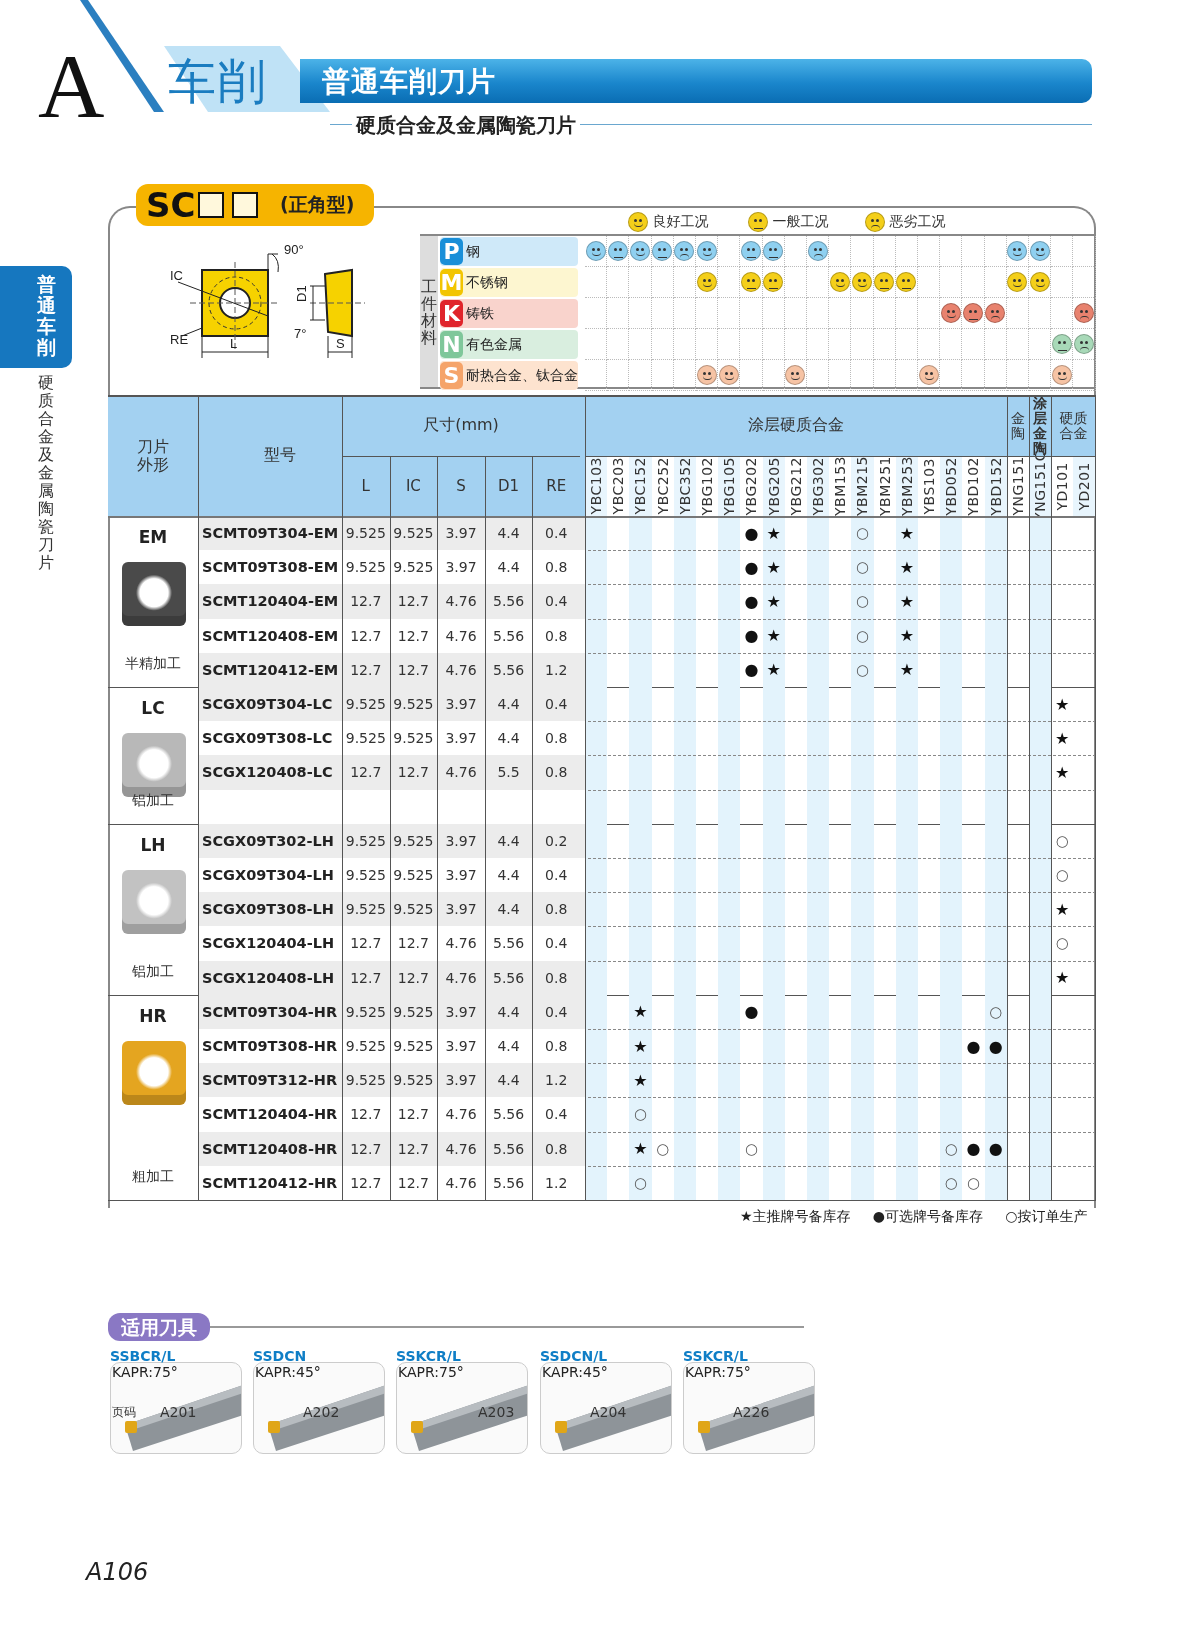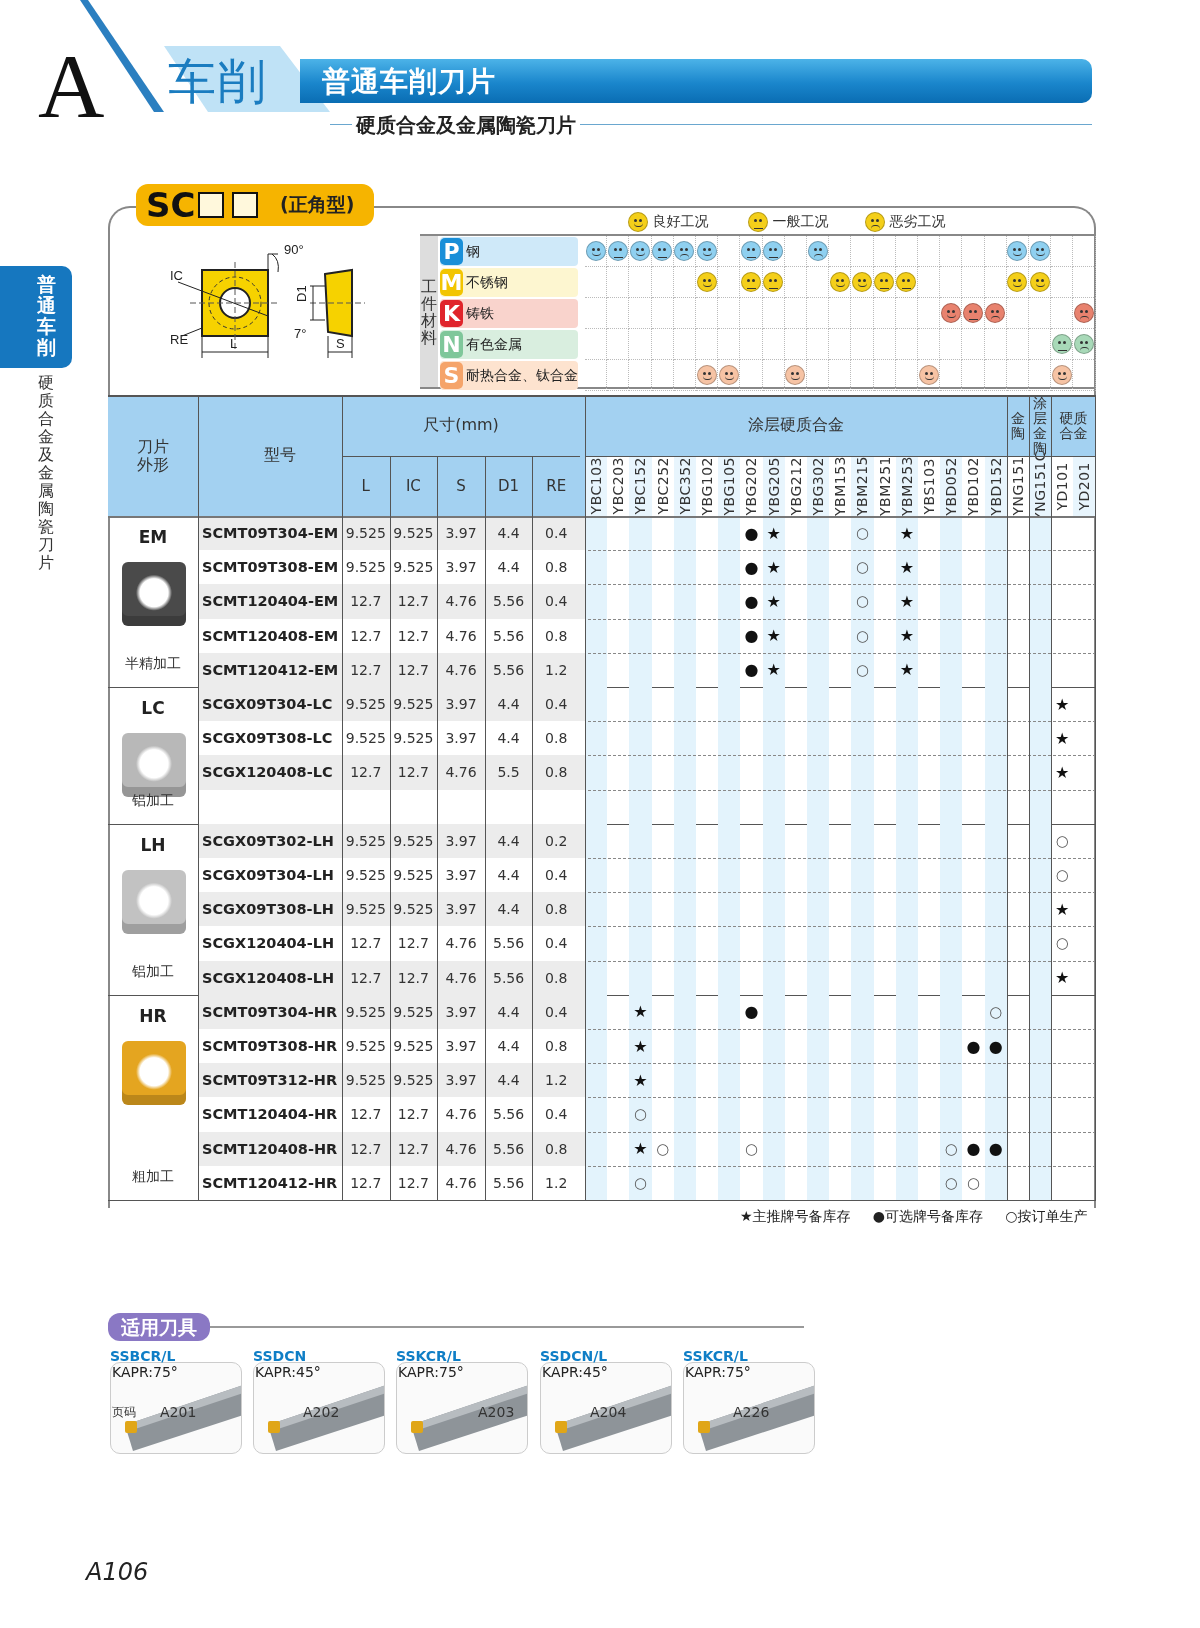--- a/index.html
+++ b/index.html
@@ -444,21 +444,21 @@
 <div class="cell" style="left:108px;top:395px;width:90px;height:121px;font-size:16px;text-align:center;padding:0 22px;line-height:18px;">刀片外形</div>
 <div class="cell" style="left:208px;top:395px;width:144px;height:121px;font-size:16px;">型号</div>
 <div class="cell" style="left:342px;top:395px;width:238px;height:61px;font-size:16px;">尺寸(mm)</div>
 <div class="cell" style="left:342px;top:456px;width:47.6px;height:60px;font-size:15px;">L</div>
 <div class="cell" style="left:389.6px;top:456px;width:47.6px;height:60px;font-size:15px;">IC</div>
 <div class="cell" style="left:437.2px;top:456px;width:47.6px;height:60px;font-size:15px;">S</div>
 <div class="cell" style="left:484.8px;top:456px;width:47.6px;height:60px;font-size:15px;">D1</div>
 <div class="cell" style="left:532.4px;top:456px;width:47.6px;height:60px;font-size:15px;">RE</div>
 <div class="cell" style="left:585px;top:395px;width:421.8px;height:61px;font-size:16px;">涂层硬质合金</div>
 <div class="cell" style="left:1006.8px;top:395px;width:22.2px;height:61px;font-size:14px;line-height:15px;text-align:center;padding:0 2px;">金陶</div>
-<div class="cell" style="left:1029px;top:395px;width:22.2px;height:61px;font-size:14px;line-height:15px;text-align:center;padding:0 2px;">涂层金陶</div>
+<div class="cell" style="left:1029px;top:395px;width:22.2px;height:61px;font-size:14px;line-height:15px;text-align:center;padding:0 2px;font-weight:bold;">涂层金陶</div>
 <div class="cell" style="left:1051.2px;top:395px;width:44.4px;height:61px;font-size:14px;line-height:15px;text-align:center;padding:0 2px;">硬质合金</div>
 <div class="cell" style="left:585px;top:456px;width:22.2px;height:60px;">
     <span class="vtext">YBC103</span>
   </div>
 <div class="cell" style="left:607.2px;top:456px;width:22.2px;height:60px;">
     <span class="vtext">YBC203</span>
   </div>
 <div class="cell" style="left:629.4px;top:456px;width:22.2px;height:60px;">
     <span class="vtext">YBC152</span>
   </div>

